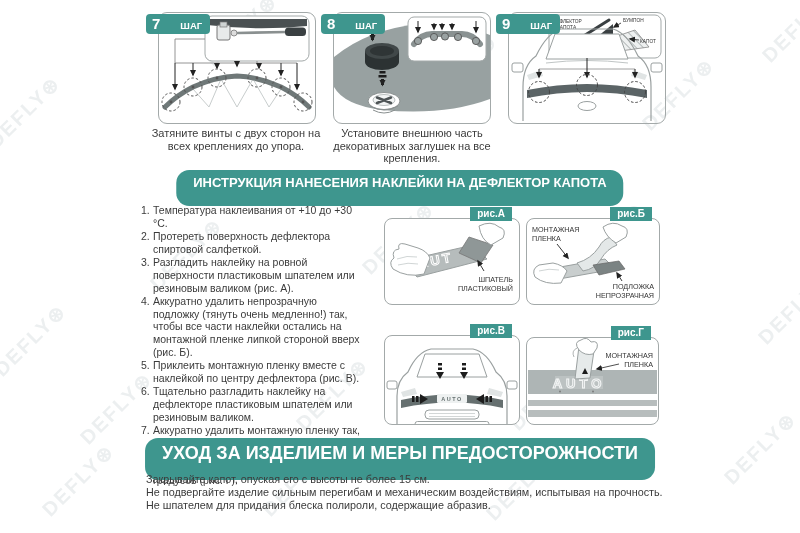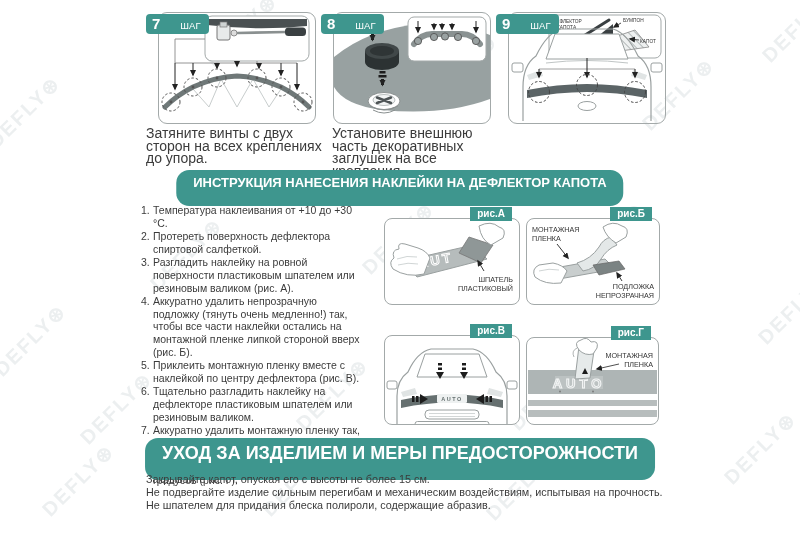--- a/index.html
+++ b/index.html
@@ -9,22 +9,22 @@
   .wm-layer{position:absolute;inset:0;z-index:0;pointer-events:none;}
   .wm{position:absolute;font-weight:bold;font-size:20px;letter-spacing:2px;
       color:#eceff0;transform:rotate(-45deg);white-space:nowrap;}
   .content{position:absolute;inset:0;z-index:1;}
   
   .step-card{position:absolute;width:156px;height:110px;border:1.3px solid #a3a9a9;
              border-radius:9px;background:transparent;}
   .step-badge{position:absolute;left:-13px;top:1px;background:#3e968e;color:#fff;
               border-radius:4px;padding:1px 8px 2px 6px;display:flex;align-items:baseline;gap:4px;}
   .step-badge .num{font-size:15px;font-weight:bold;line-height:17px;}
-  .step-badge .word{font-size:9.5px;font-weight:normal;padding-left:16px;}
-  .step-caption{position:absolute;text-align:left;font-size:14px;line-height:12.6px;color:#3b3b3b;}
+  .step-badge .word{font-size:9.5px;font-weight:bold;padding-left:16px;}
+  .step-caption{position:absolute;text-align:center;font-size:11px;line-height:12.6px;color:#3b3b3b;}
   
   .pill{position:absolute;left:50%;transform:translateX(-50%);background:#3e968e;color:#fff;
         border-radius:13px;padding:5px 17px 16px;font-weight:bold;white-space:nowrap;}
   .pill.instr{top:170px;font-size:13px;}
   .pill.care{top:438px;font-size:18px;}
   
   .list{position:absolute;left:141px;top:204px;width:224px;font-size:10.5px;line-height:12.6px;}
   .li{display:flex;margin-bottom:1px;}
   .li .n{flex:none;width:12px;}
   

